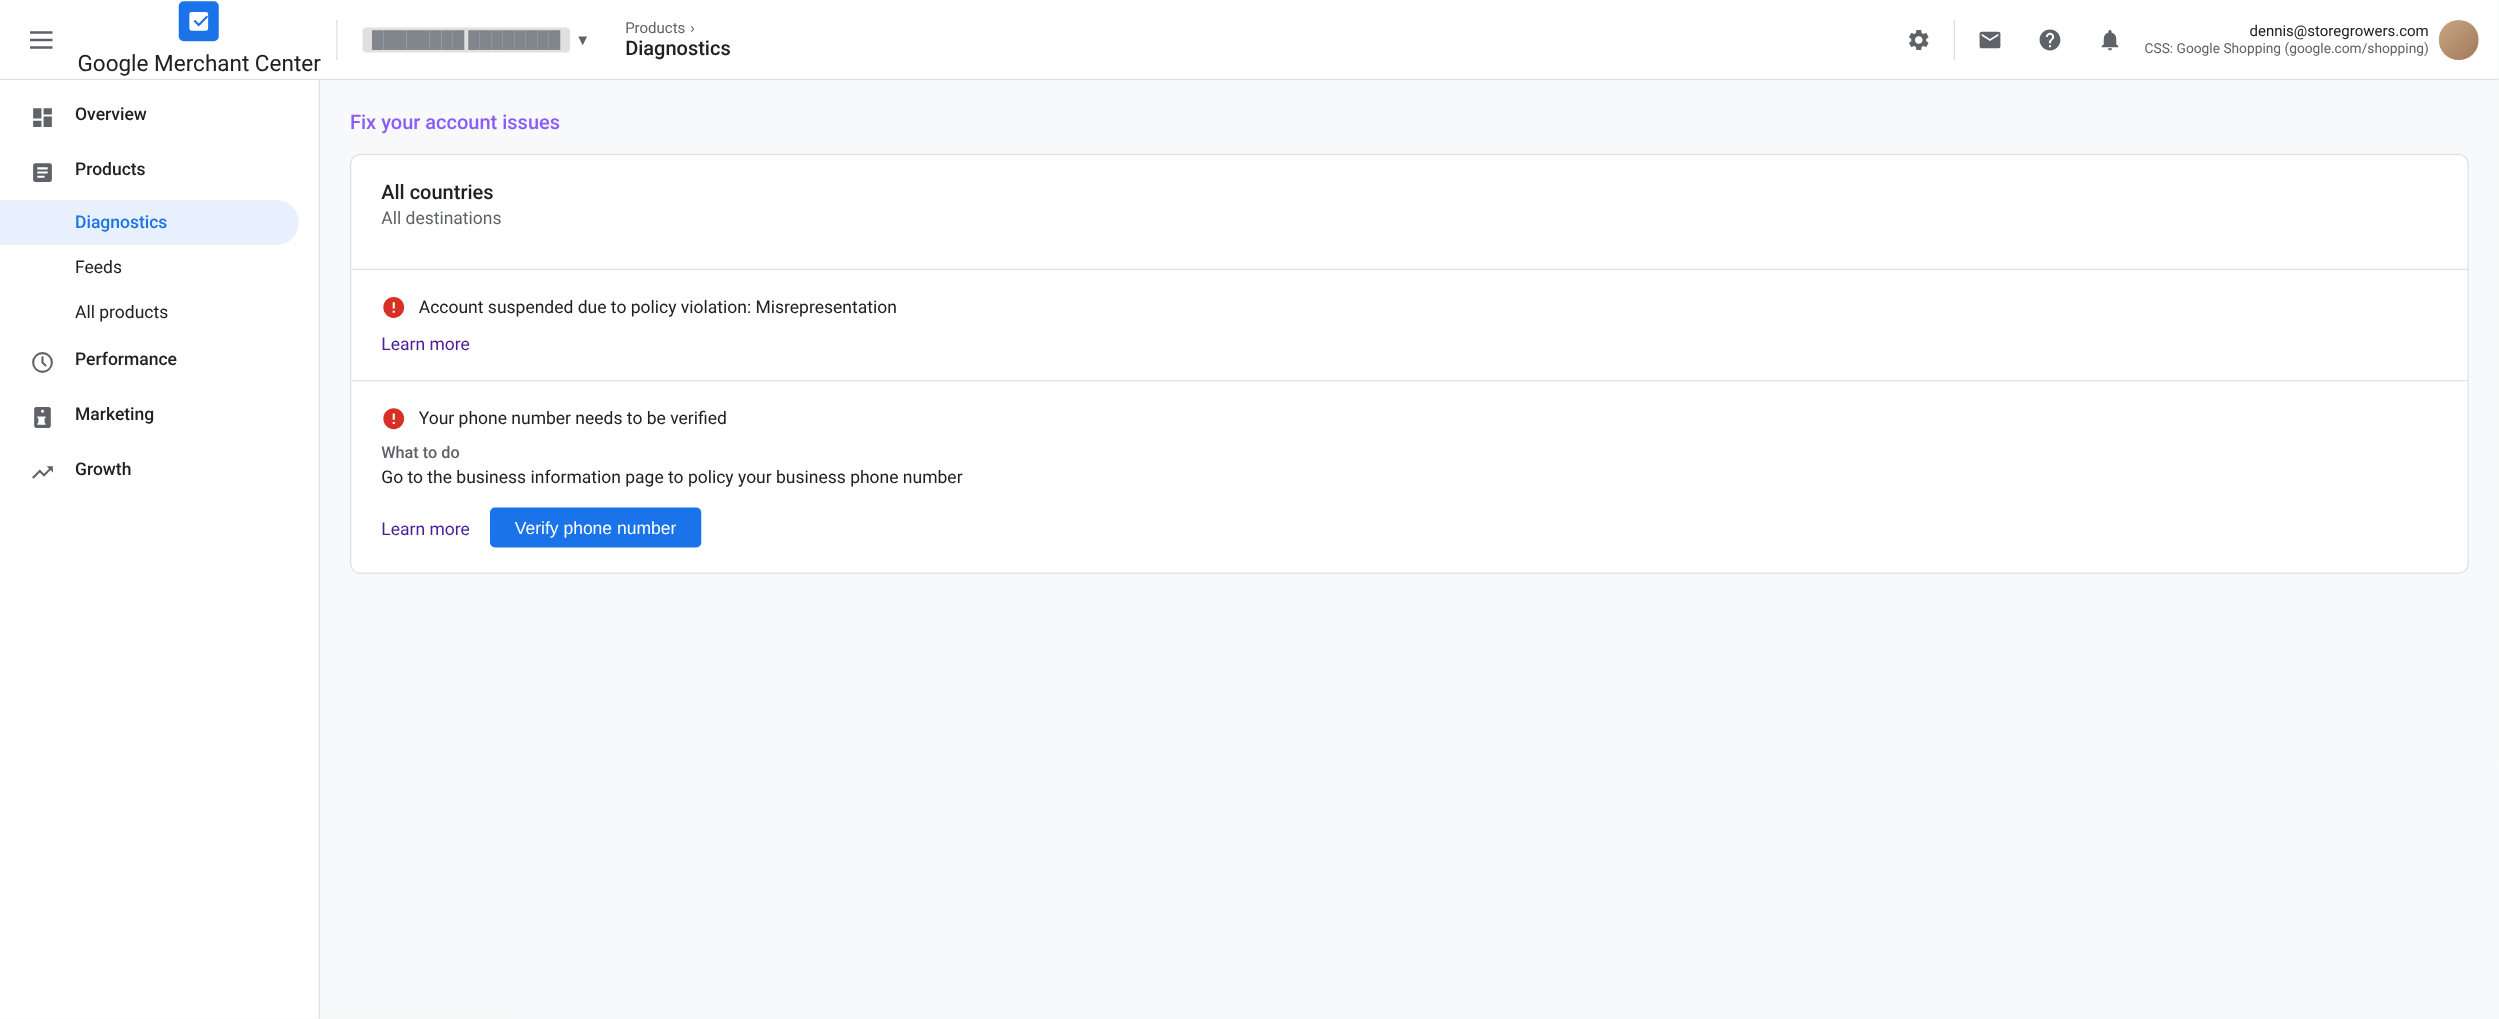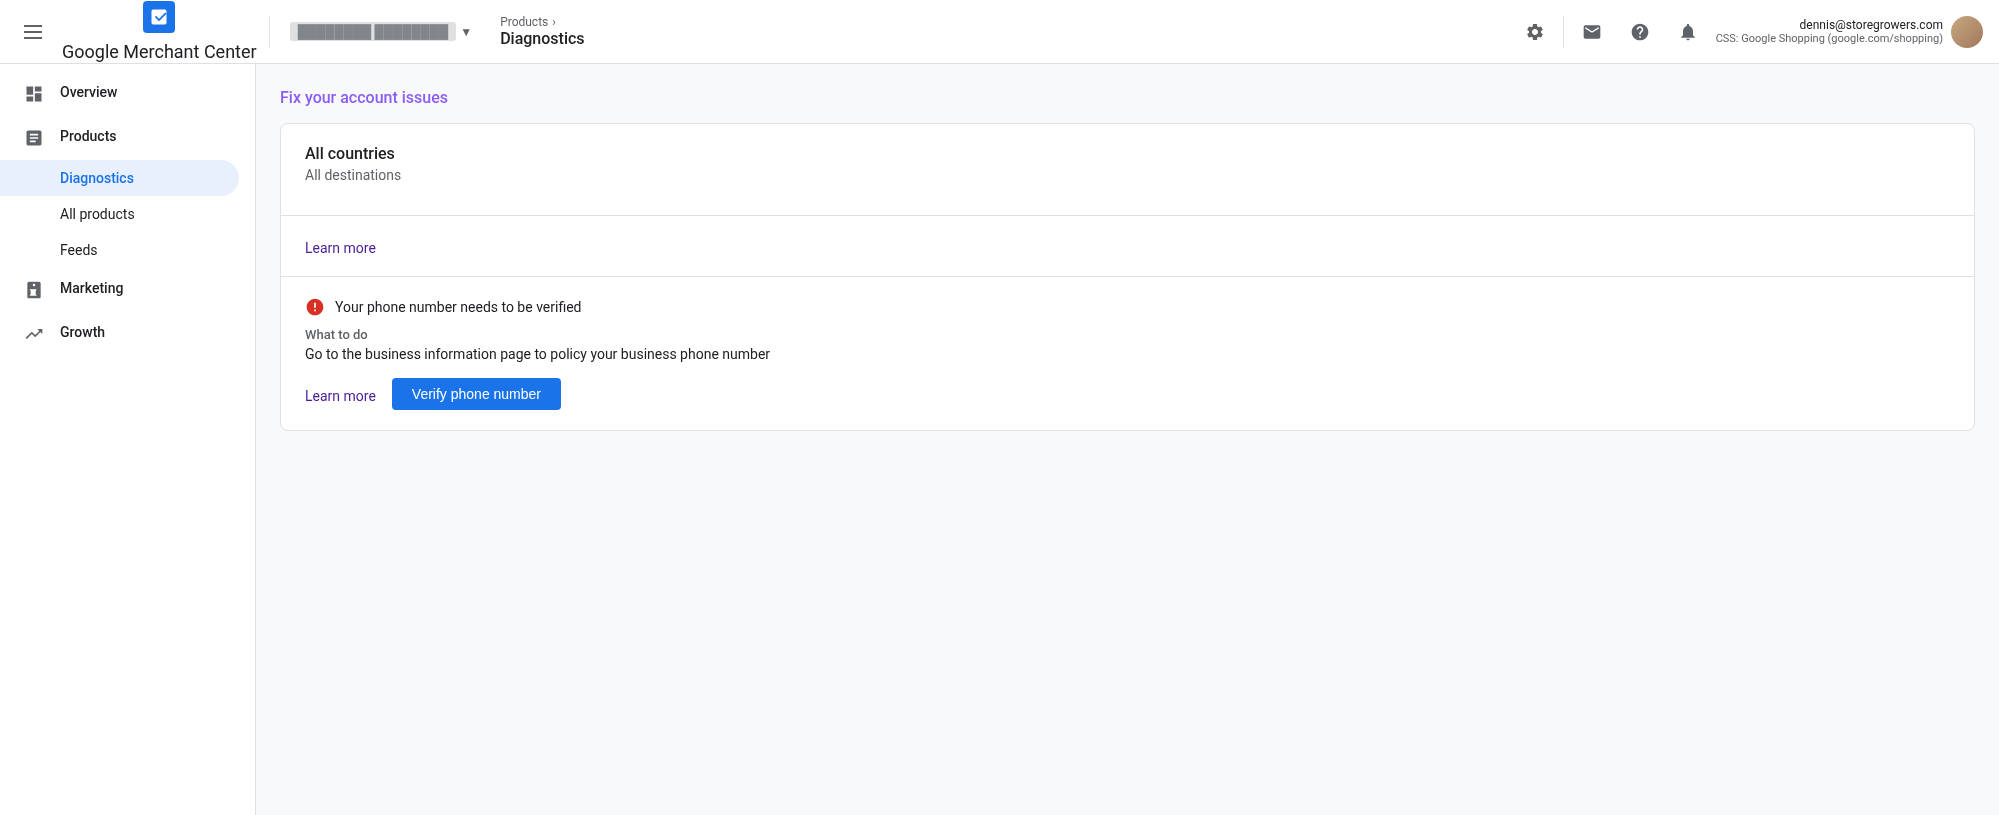--- a/index.html
+++ b/index.html
@@ -190,27 +190,36 @@
         </svg>
       </span>
       <span>Products</span>
     </div>
 
     <div class="nav-sub-item active">
       <span>Diagnostics</span>
     </div>
 
     <div class="nav-sub-item">
+      <span>Feeds</span>
+    </div>
+
+    <div class="nav-sub-item">
       <span>All products</span>
     </div>
 
-    <div class="nav-sub-item">
-      <span>Feeds</span>
-    </div>
-
+    <div class="nav-item">
+      <span class="icon">
+        <svg width="20" height="20" viewBox="0 0 24 24" fill="none" stroke="currentColor" stroke-width="2">
+          <circle cx="12" cy="12" r="9"></circle>
+          <path d="M12 7v5l3 3" stroke-linecap="round"></path>
+        </svg>
+      </span>
+      <span>Performance</span>
+    </div>
 
     <div class="nav-item">
       <span class="icon">
         <svg width="20" height="20" viewBox="0 0 24 24" fill="currentColor">
           <path d="M18 2H6c-1.1 0-2 .9-2 2v16c0 1.1.9 2 2 2h12c1.1 0 2-.9 2-2V4c0-1.1-.9-2-2-2zm-6 2.5c.83 0 1.5.67 1.5 1.5S12.83 7.5 12 7.5 10.5 6.83 10.5 6s.67-1.5 1.5-1.5zM17 19H7v-1l1-1v-4l-1-1V11h8v1l-1 1v4l1 1v1z"></path>
         </svg>
       </span>
       <span>Marketing</span>
     </div>
 
@@ -231,20 +240,28 @@
       <div class="section-title">Fix your account issues</div>
 
       <div class="card">
 
         <div class="card-header">
           <div class="card-country">All countries</div>
           <div class="card-dest">All destinations</div>
         </div>
 
         <div class="issue-item">
+          <div class="issue-header">
+            <div class="error-icon">
+              <svg width="20" height="20" viewBox="0 0 24 24" fill="#d93025">
+                <path d="M12 2C6.48 2 2 6.48 2 12s4.48 10 10 10 10-4.48 10-10S17.52 2 12 2zm1 15h-2v-2h2v2zm0-4h-2V7h2v6z"></path>
+              </svg>
+            </div>
+            <span class="issue-title">Account suspended due to policy violation: Misrepresentation</span>
+          </div>
           <a class="learn-more-link" href="#">Learn more</a>
         </div>
 
         <div class="issue-item">
           <div class="issue-header">
             <div class="error-icon">
               <svg width="20" height="20" viewBox="0 0 24 24" fill="#d93025">
                 <path d="M12 2C6.48 2 2 6.48 2 12s4.48 10 10 10 10-4.48 10-10S17.52 2 12 2zm1 15h-2v-2h2v2zm0-4h-2V7h2v6z"></path>
               </svg>
             </div>

